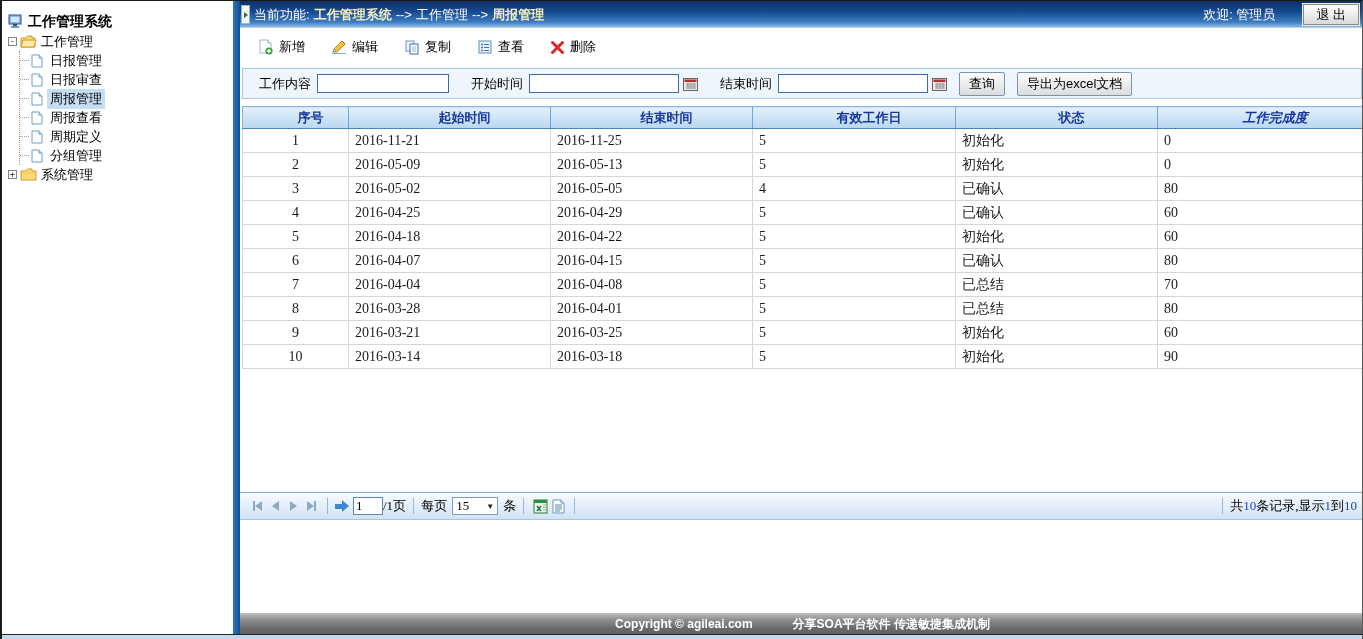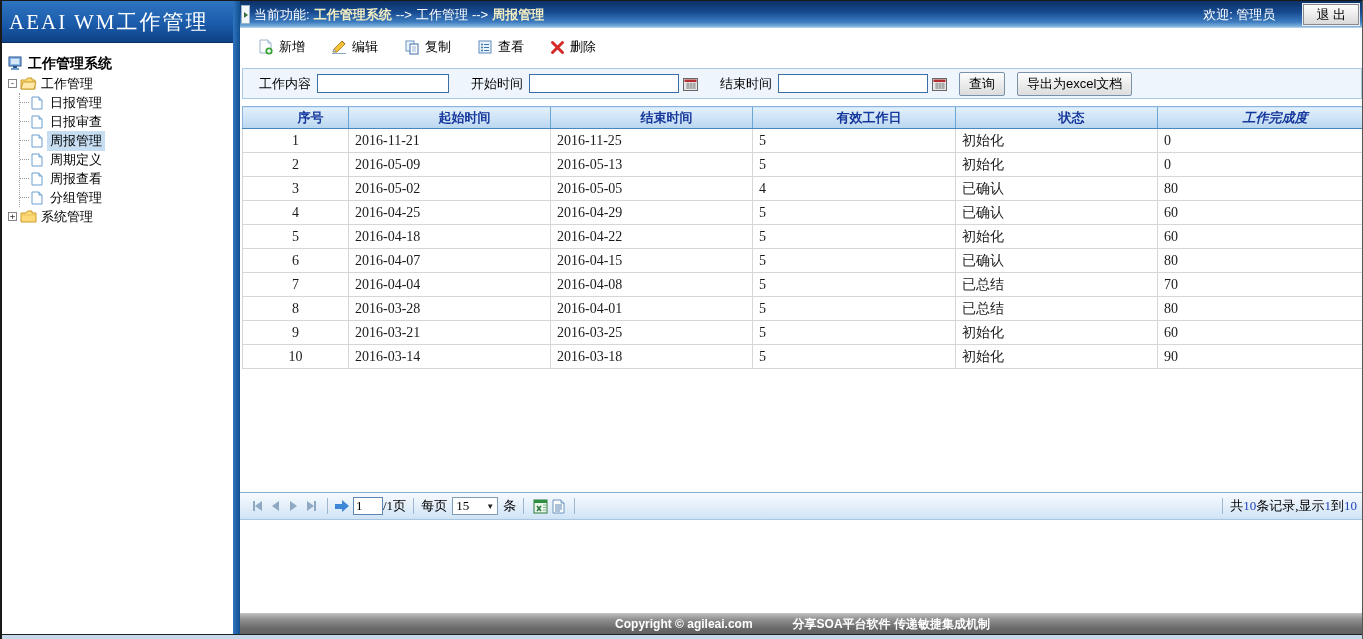--- a/index.html
+++ b/index.html
@@ -98,21 +98,20 @@
   .bottom-strip { position:absolute; left:0; bottom:0; width:1363px; height:5px; background:#c6d8ea; border-top:1px solid #222; }
 
   svg { display:block; }
 </style>
 </head>
 <body>
 
 <div class="page">
 
   <aside class="sidebar">
-    <div class="side-title">AEAI WM工作管理</div>
     <div class="tree">
       <div class="tree-row tree-root-row">
         <span class="t-ico">
           <svg width="16" height="16" viewBox="0 0 16 16">
               <rect x="1" y="1" width="12" height="9" fill="#8cb8e6" stroke="#27508f"></rect>
               <rect x="3" y="3" width="8" height="5" fill="#d6e8fa"></rect>
               <rect x="5" y="10" width="4" height="2" fill="#27508f"></rect>
               <rect x="3" y="12" width="8" height="2" fill="#6f9cc9"></rect>
             </svg>
         </span>
@@ -158,30 +157,30 @@
           </span>
           <span class="leaf-label selected">周报管理</span>
         </div>
         <div class="tree-row">
           <span class="t-ico">
             <svg width="12" height="14" viewBox="0 0 12 14">
                 <path d="M1 1 L8 1 L11 4 L11 13 L1 13 Z" fill="#fff" stroke="#6a9fd0"></path>
                 <path d="M8 1 L8 4 L11 4" fill="#cfe3f5" stroke="#6a9fd0"></path>
               </svg>
           </span>
+          <span class="leaf-label">周报查看</span>
+        </div>
+        <div class="tree-row">
+          <span class="t-ico">
+            <svg width="12" height="14" viewBox="0 0 12 14">
+                <path d="M1 1 L8 1 L11 4 L11 13 L1 13 Z" fill="#fff" stroke="#6a9fd0"></path>
+                <path d="M8 1 L8 4 L11 4" fill="#cfe3f5" stroke="#6a9fd0"></path>
+              </svg>
+          </span>
           <span class="leaf-label">周期定义</span>
-        </div>
-        <div class="tree-row">
-          <span class="t-ico">
-            <svg width="12" height="14" viewBox="0 0 12 14">
-                <path d="M1 1 L8 1 L11 4 L11 13 L1 13 Z" fill="#fff" stroke="#6a9fd0"></path>
-                <path d="M8 1 L8 4 L11 4" fill="#cfe3f5" stroke="#6a9fd0"></path>
-              </svg>
-          </span>
-          <span class="leaf-label">周报查看</span>
         </div>
         <div class="tree-row">
           <span class="t-ico">
             <svg width="12" height="14" viewBox="0 0 12 14">
                 <path d="M1 1 L8 1 L11 4 L11 13 L1 13 Z" fill="#fff" stroke="#6a9fd0"></path>
                 <path d="M8 1 L8 4 L11 4" fill="#cfe3f5" stroke="#6a9fd0"></path>
               </svg>
           </span>
           <span class="leaf-label">分组管理</span>
         </div>

